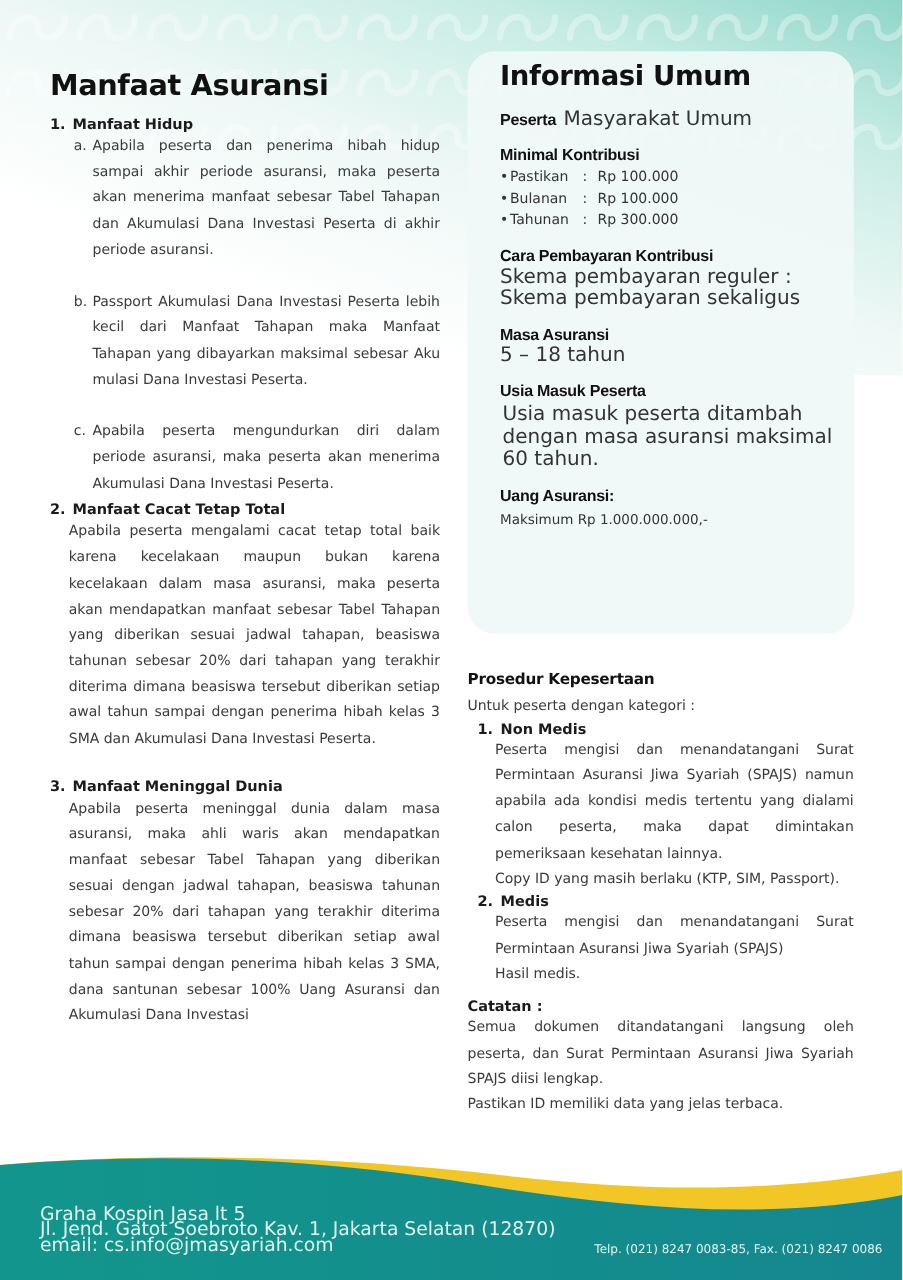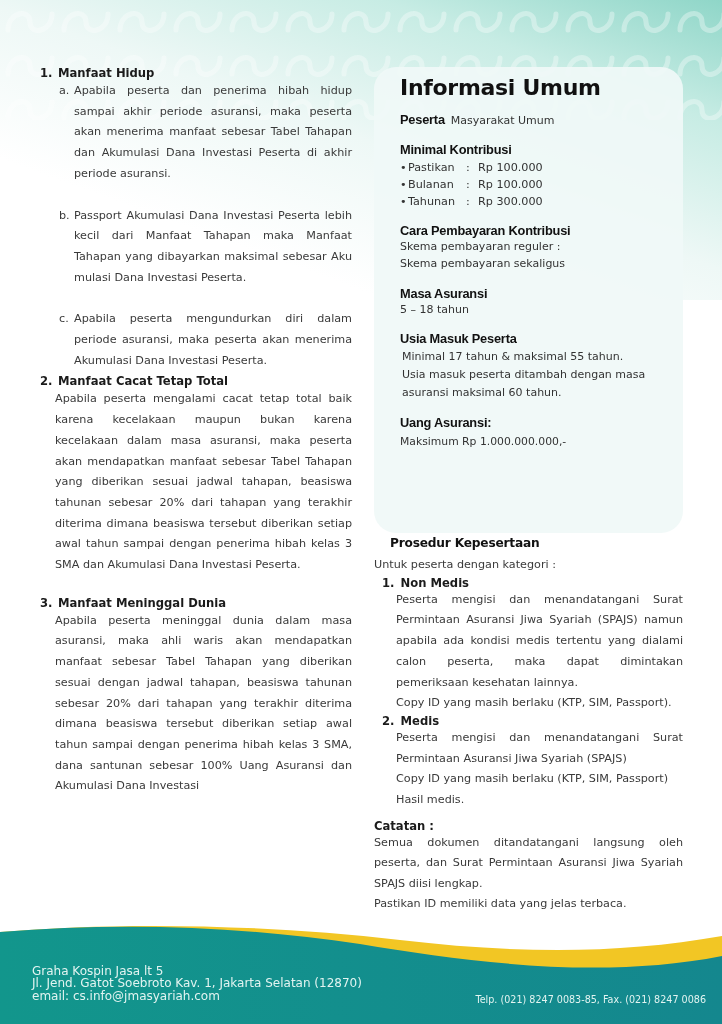--- a/index.html
+++ b/index.html
@@ -22,61 +22,62 @@
   .left { position: absolute; left: 40px; top: 56px; width: 312px; }
   .h1 { font-family: "DejaVu Sans", sans-serif; font-weight: bold; font-size: 23px; color: #111; letter-spacing: -0.3px; }
   .sec-title { font-family: "DejaVu Sans", sans-serif; font-size: 11.6px; font-weight: 600; color: #1b1b1b; display: flex; gap: 6px; }
   .sec-num { width: 12px; }
   .para { font-family: "DejaVu Sans", sans-serif; font-size: 11.2px; line-height: 20.7px; color: #3a3a3a; text-align: justify; }
   .sub-item { display: flex; }
   .sub-letter { width: 15px; flex: none; font-family: "DejaVu Sans", sans-serif; font-size: 11.2px; line-height: 20.7px; color: #3a3a3a; }
 
   
   .card {
-    position: absolute; left: 374px; top: 67px; width: 309px; height: 466px;
+    position: absolute; left: 374px; top: 41px; width: 309px; height: 466px;
     background: rgba(240, 248, 247, 0.92); border-radius: 22px;
   }
   .card-inner { position: absolute; left: 26px; top: 8px; width: 270px; }
   .h1b { font-family: "DejaVu Sans", sans-serif; font-weight: bold; font-size: 22px; color: #111; letter-spacing: -0.3px; }
   .lbl { font-family: Liberation Sans, sans-serif; font-weight: bold; font-size: 12.8px; color: #111; letter-spacing: -0.2px; }
-  .val { font-family: "DejaVu Sans", sans-serif; font-size: 11px; line-height: 17.6px; color: #333; }
+  .val { font-family: "DejaVu Sans", sans-serif; font-size: 16px; line-height: 17.6px; color: #333; }
   .bullet-row { display: flex; font-family: "DejaVu Sans", sans-serif; font-size: 11.2px; line-height: 17px; color: #333; }
   .b-dot { width: 8px; }
   .b-key { width: 58px; }
   .b-sep { width: 12px; }
 
   
   .right { position: absolute; left: 374px; top: 536px; width: 309px; }
-  .h3 { font-family: "DejaVu Sans", sans-serif; font-weight: bold; font-size: 12.2px; color: #111; letter-spacing: -0.2px; margin-left: 16px; }
+  .h3 { font-family: "DejaVu Sans", sans-serif; font-weight: bold; font-size: 12.2px; color: #111; letter-spacing: -0.2px; }
   .r-text { font-family: "DejaVu Sans", sans-serif; font-size: 11.2px; line-height: 20.7px; color: #3a3a3a; text-align: justify; }
   .r-sub { font-family: "DejaVu Sans", sans-serif; font-size: 11.6px; font-weight: 600; color: #1b1b1b; display: flex; gap: 6px; margin-left: 8px; }
   .r-indent { padding-left: 22px; }
   .note-title { font-family: "DejaVu Sans", sans-serif; font-size: 11.6px; font-weight: 600; color: #1b1b1b; }
 
   
   .footer-svg { position: absolute; left: 0; top: 900px; width: 722px; height: 124px; z-index: 1; }
-  .footer-addr { position: absolute; left: 32px; top: 965px; z-index: 2; font-family: "DejaVu Sans", sans-serif; font-size: 12px; line-height: 12.4px; color: #e2f4f1; }
+  .footer-addr { position: absolute; left: 32px; top: 965px; z-index: 2; font-family: "DejaVu Sans", sans-serif; font-size: 15px; line-height: 12.4px; color: #e2f4f1; }
   .footer-tel { position: absolute; right: 16px; top: 994px; z-index: 2; font-family: "DejaVu Sans", sans-serif; font-size: 9.6px; color: #e2f4f1; }
 </style>
 </head>
 <body>
 
 <div class="bg-top"></div>
 <svg class="bg-pattern" viewBox="0 0 722 120" xmlns="http://www.w3.org/2000/svg">
   <defs>
     <pattern id="loops" x="0" y="0" width="56" height="44" patternUnits="userSpaceOnUse">
       <path d="M8 30 C8 12, 30 8, 30 22 C30 36, 52 32, 52 14" fill="none" stroke="#ffffff" stroke-width="5" stroke-linecap="round"></path>
     </pattern>
   </defs>
   <rect x="0" y="0" width="722" height="120" fill="url(#loops)"></rect>
 </svg>
 
 <div class="page">
 
   <div class="left">
+    <div class="h1">Manfaat Asuransi</div>
 
     <div style="margin-top:10px;">
       <div class="sec-title">
         <span class="sec-num">1.</span>
         <span>Manfaat Hidup</span>
       </div>
       <div style="padding-left:19px; margin-top:1px;">
         <div class="sub-item">
           <span class="sub-letter">a.</span>
           <span class="para">Apabila peserta dan penerima hibah hidup sampai akhir periode asuransi, maka peserta akan menerima manfaat sebesar Tabel Tahapan dan Akumulasi Dana Investasi Peserta di akhir periode asuransi.</span>
@@ -149,21 +150,20 @@
       </div>
 
       <div style="margin-top:13px;">
         <div class="lbl">Masa Asuransi</div>
         <div class="val">5 – 18 tahun</div>
       </div>
 
       <div style="margin-top:13px;">
         <div class="lbl">Usia Masuk Peserta</div>
         <div style="padding-left:2px; margin-top:2px;">
-          <div class="val">Minimal 17 tahun &amp; maksimal 55 tahun.</div>
           <div class="val">Usia masuk peserta ditambah dengan masa asuransi maksimal 60 tahun.</div>
         </div>
       </div>
 
       <div style="margin-top:14px;">
         <div class="lbl">Uang Asuransi:</div>
         <div class="val" style="margin-top:3px; font-size:10.8px;">Maksimum Rp 1.000.000.000,-</div>
       </div>
     </div>
   </div>
@@ -183,21 +183,20 @@
       </div>
     </div>
 
     <div>
       <div class="r-sub">
         <span>2.</span>
         <span>Medis</span>
       </div>
       <div class="r-indent">
         <div class="r-text">Peserta mengisi dan menandatangani Surat Permintaan Asuransi Jiwa Syariah (SPAJS)</div>
-        <div class="r-text">Copy ID yang masih berlaku (KTP, SIM, Passport)</div>
         <div class="r-text">Hasil medis.</div>
       </div>
     </div>
 
     <div style="margin-top:8px;">
       <div class="note-title">Catatan :</div>
       <div class="r-text">Semua dokumen ditandatangani langsung oleh peserta, dan Surat Permintaan Asuransi Jiwa Syariah SPAJS diisi lengkap.</div>
       <div class="r-text" style="line-height:17px;">Pastikan ID memiliki data yang jelas terbaca.</div>
     </div>
   </div>

